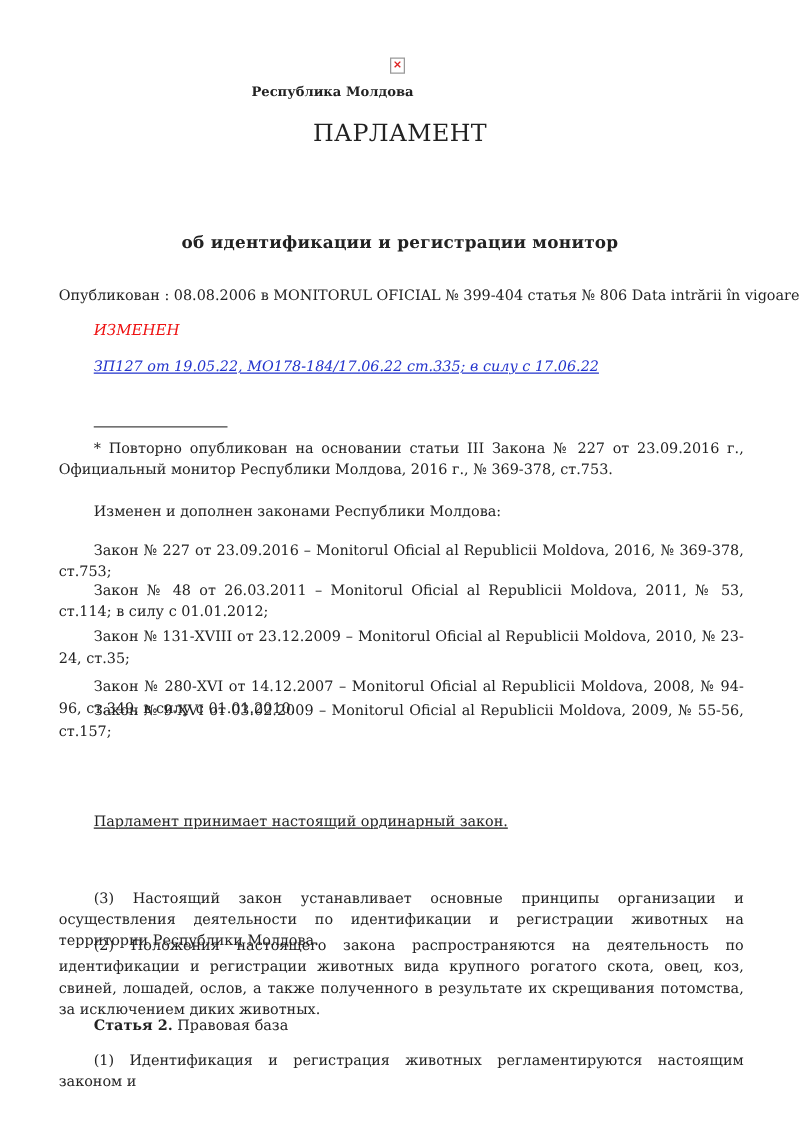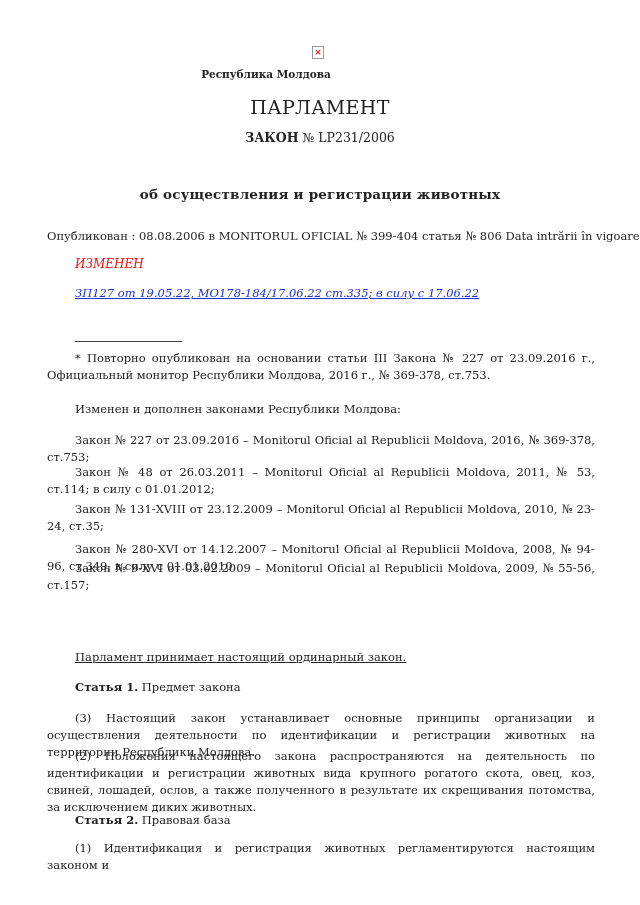--- a/index.html
+++ b/index.html
@@ -35,23 +35,22 @@
 </head>
 <body>
 
 <div class="page">
 
   <div class="broken-img">×</div>
 
   <div class="republic center">Республика Молдова</div>
   <div class="parliament center">ПАРЛАМЕНТ</div>
 
-  <div class="law-num center"><b>ЗАКОН</b><span> № LP231/2006</span></div>
 
-  <div class="law-title center">об осуществления и регистрации животных</div>
+  <div class="law-title center">об идентификации и регистрации монитор</div>
 
   <div class="published">Опубликован : 08.08.2006 в MONITORUL OFICIAL № 399-404 статья № 806 Data intrării în vigoare</div>
   <div class="amended">ИЗМЕНЕН</div>
   <a class="amend-link">ЗП127 от 19.05.22, MO178-184/17.06.22 ст.335; в силу с 17.06.22</a>
 
   <div class="rule"></div>
 
   <div class="body-text" style="top:350px;">
     <p>* Повторно опубликован на основании статьи III Закона № 227 от 23.09.2016 г., Официальный монитор Республики Молдова, 2016 г., № 369-378, ст.753.</p>
   </div>
@@ -73,23 +72,20 @@
     <p>Закон № 9-XVI от 03.02.2009 – Monitorul Oficial al Republicii Moldova, 2009, № 55-56, ст.157;</p>
   </div>
   <div class="body-text" style="top:541px;">
     <p>Закон № 280-XVI от 14.12.2007 – Monitorul Oficial al Republicii Moldova, 2008, № 94-96, ст.349, в силу с 01.01.2010.</p>
   </div>
 
   <div class="body-text" style="top:649px;text-decoration:underline;">
     <p>Парламент принимает настоящий ординарный закон.</p>
   </div>
 
-  <div class="body-text" style="top:679px;">
-    <p><b>Статья 1.</b><span> Предмет закона</span></p>
-  </div>
 
   <div class="body-text" style="top:710px;">
     <p>(3) Настоящий закон устанавливает основные принципы организации и осуществления деятельности по идентификации и регистрации животных на территории Республики Молдова.</p>
   </div>
 
   <div class="body-text" style="top:748px;">
     <p>(2) Положения настоящего закона распространяются на деятельность по идентификации и регистрации животных вида крупного рогатого скота, овец, коз, свиней, лошадей, ослов, а также полученного в результате их скрещивания потомства, за исключением диких животных.</p>
   </div>
 
   <div class="body-text" style="top:812px;">

